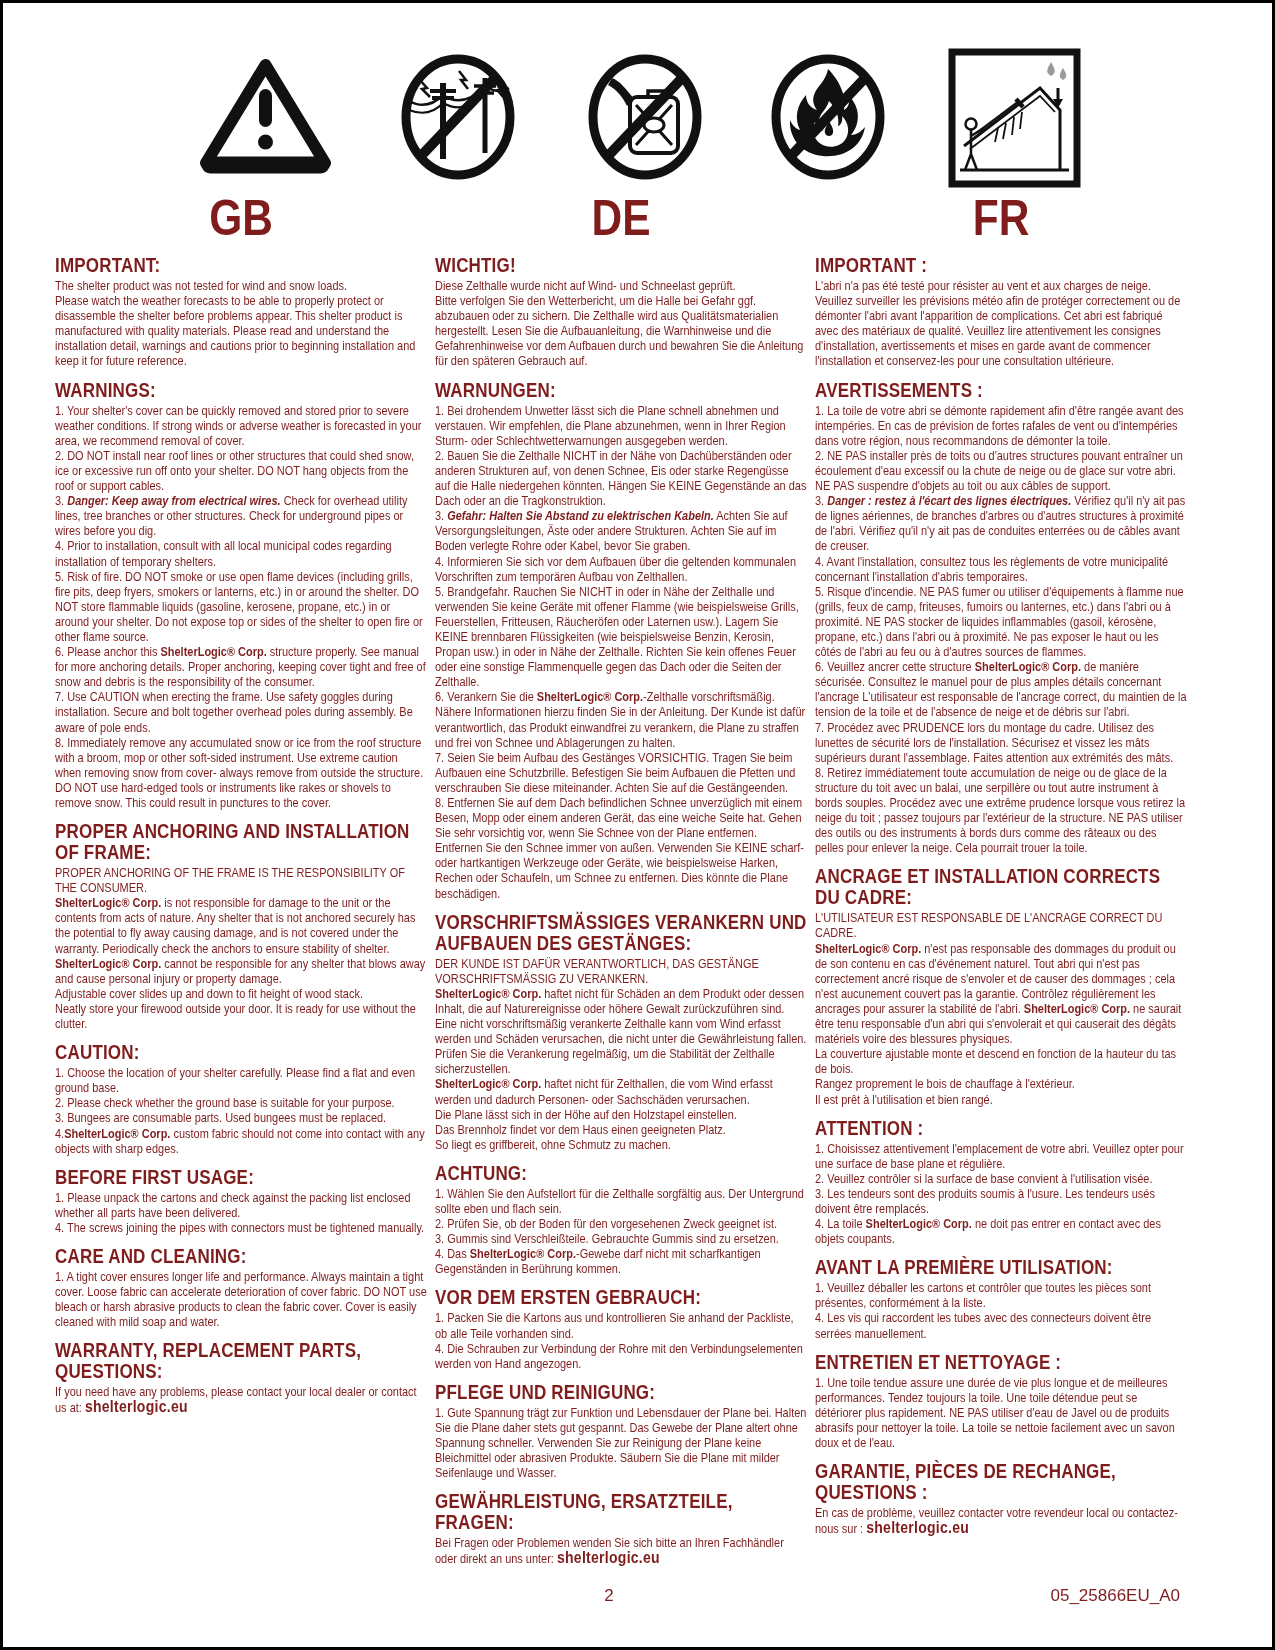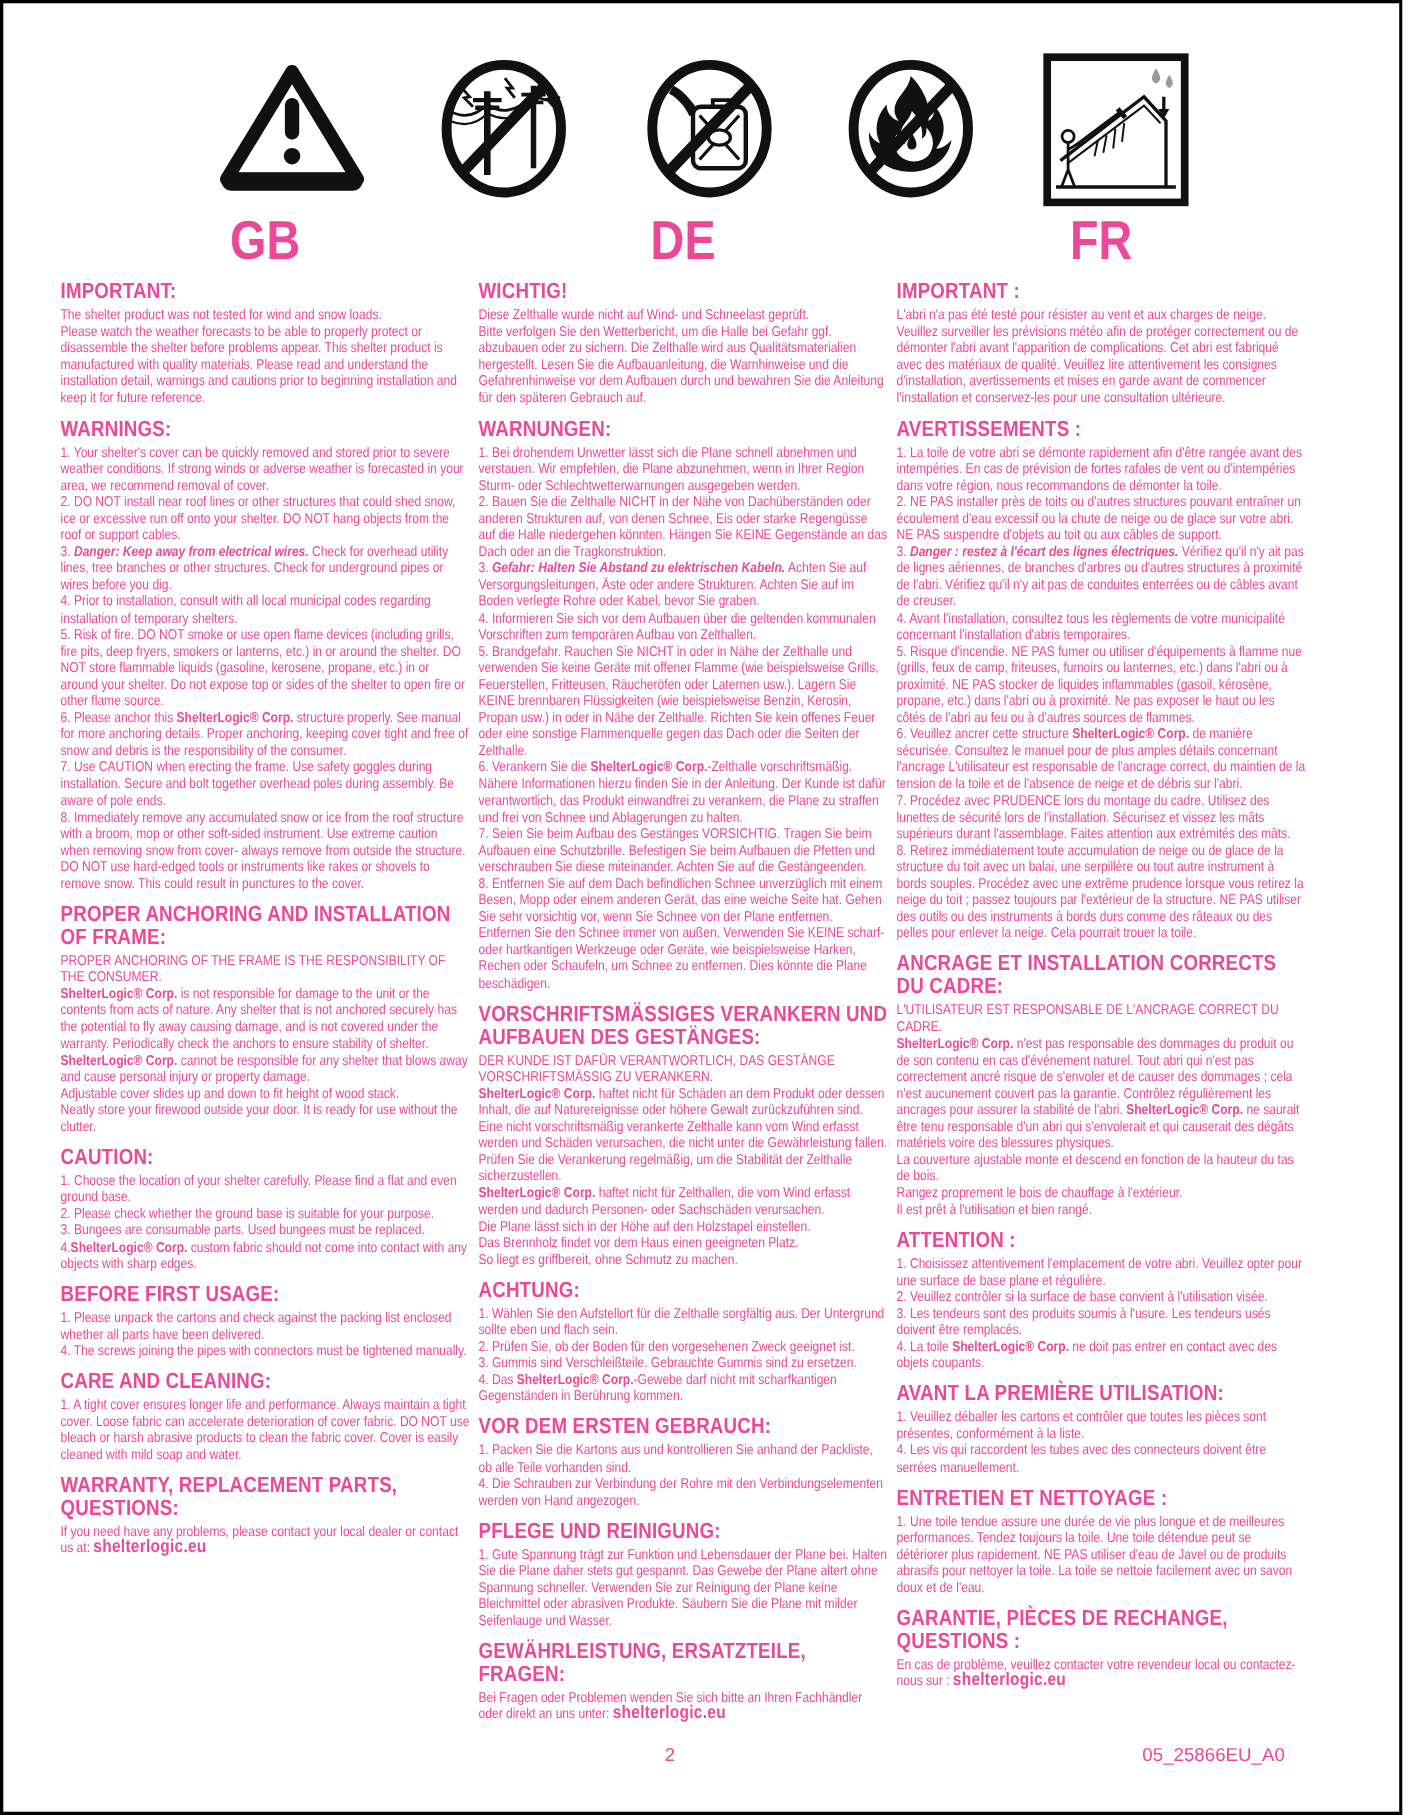--- a/index.html
+++ b/index.html
@@ -1,19 +1,19 @@
 <!DOCTYPE html>
 <html><head>
 <meta charset="utf-8">
 <style>
   html,body{margin:0;padding:0;background:#e8e8e8;}
   .page{
     position:relative;width:1275px;height:1650px;margin:0 auto;
     background:#fff;border:3px solid #000;box-sizing:border-box;
-    font-family:"Liberation Sans",sans-serif;color:#ec4899;overflow:hidden;
+    font-family:"Liberation Sans",sans-serif;color:#7f1d1d;overflow:hidden;
   }
   .icon{position:absolute;}
   .icon svg{display:block;width:100%;height:100%;}
   .lang-label{
     position:absolute;top:190px;width:372px;text-align:center;
     font-size:50px;font-weight:bold;line-height:1;
     transform:scaleX(0.85);transform-origin:center top;white-space:nowrap;
   }
   .col{
     position:absolute;top:252px;width:437px;
@@ -22,21 +22,21 @@
   .sec-heading{
     font-size:20px;font-weight:bold;line-height:21px;
     margin:11px 0 2px 0;letter-spacing:0.2px;
   }
   .sec-heading:first-child{margin-top:0;}
   .para{font-size:12.9px;line-height:15.1px;margin:0;}
   .b{font-weight:bold;}
   .bi{font-weight:bold;font-style:italic;}
   .web{font-weight:bold;font-size:16.5px;letter-spacing:0.3px;}
   .page-num{position:absolute;top:1583px;left:0;width:1212px;text-align:center;font-size:17px;}
-  .doc-code{position:absolute;top:1583px;right:104px;font-size:17px;}
+  .doc-code{position:absolute;top:1583px;right:92px;font-size:17px;}
 </style>
 </head>
 <body>
 
 <div class="page">
 
   <div class="icon" style="left:195px;top:52px;width:135px;height:125px;">
     <svg viewBox="0 0 135 125">
       <path d="M67.5 10 L127 108 L8 108 Z" fill="none" stroke="#111" stroke-width="12" stroke-linejoin="round"></path>
       <path d="M12 110 H123" stroke="#111" stroke-width="17" stroke-linecap="round" fill="none"></path>

